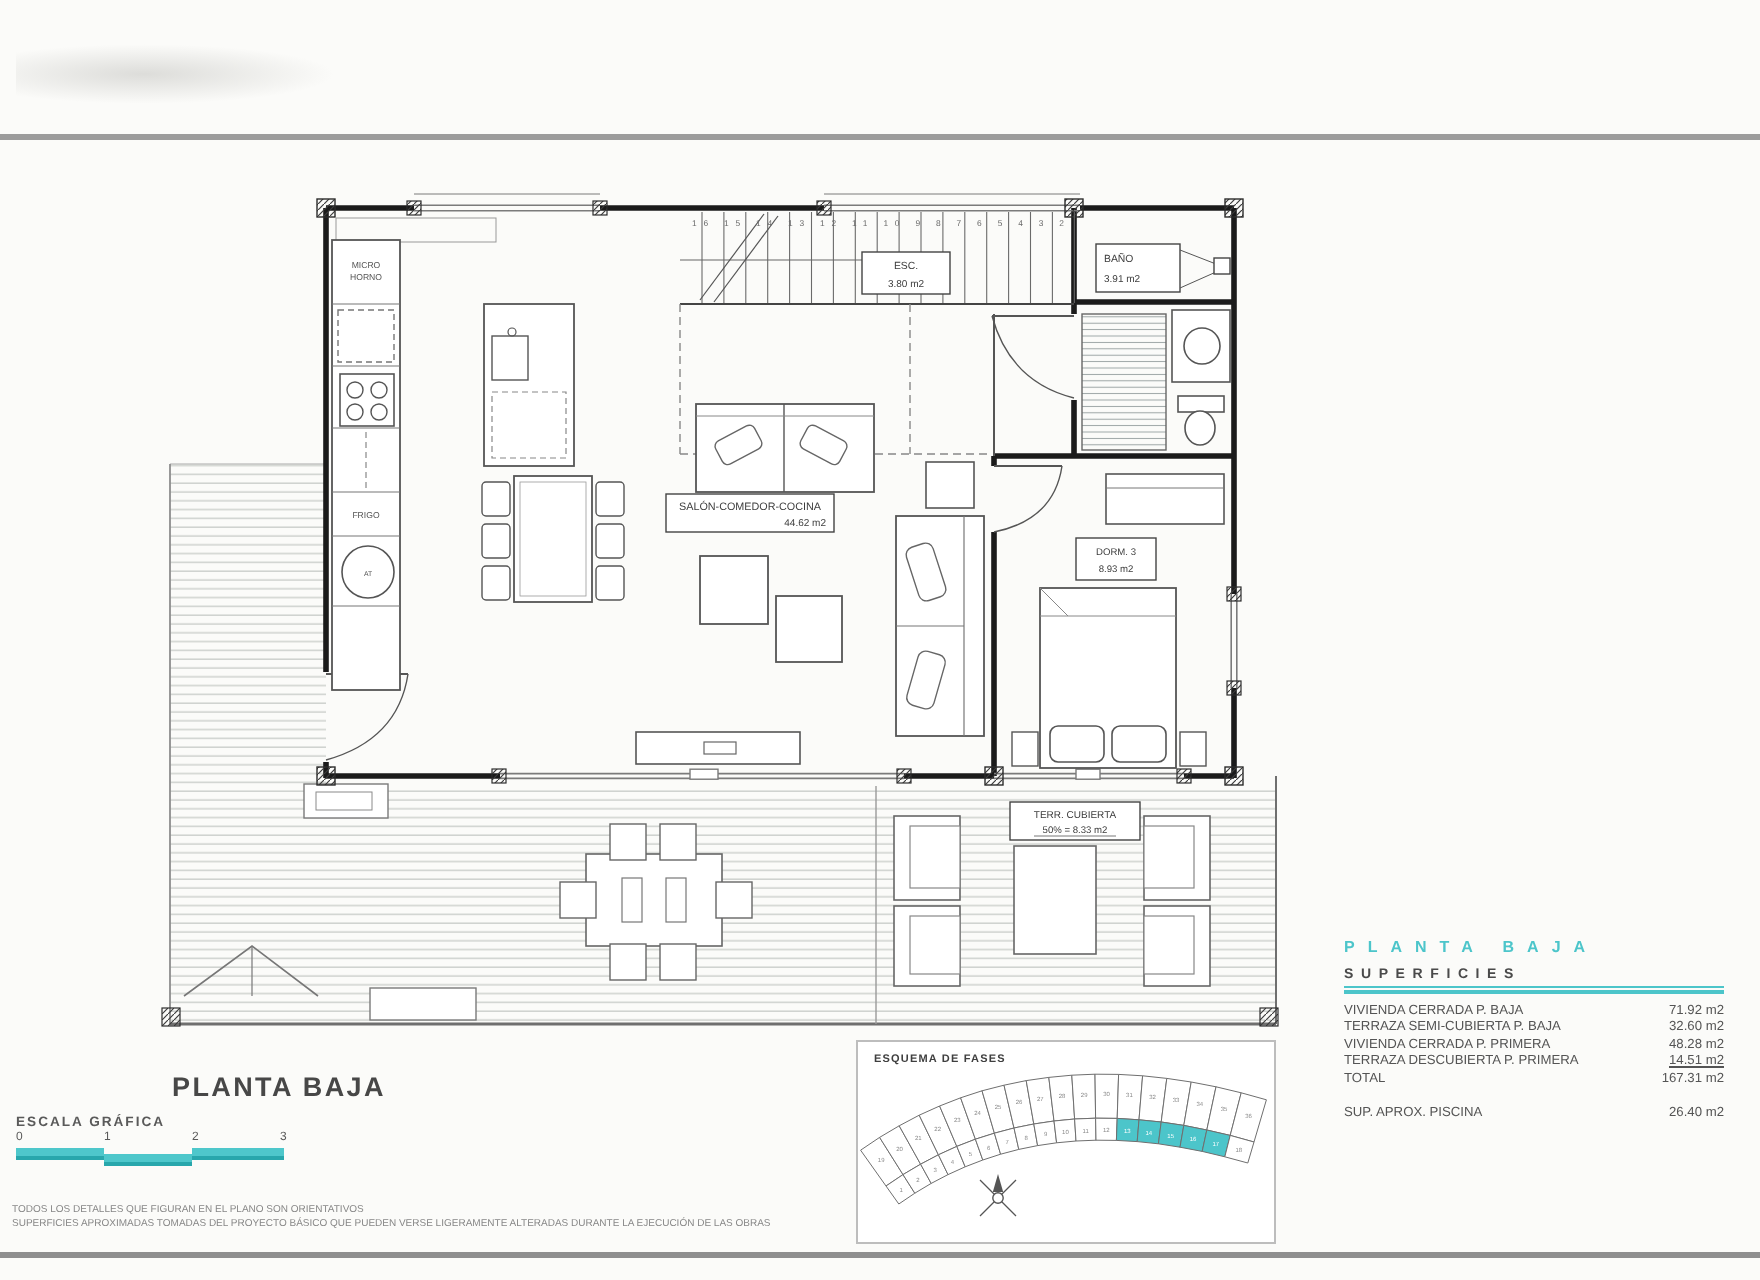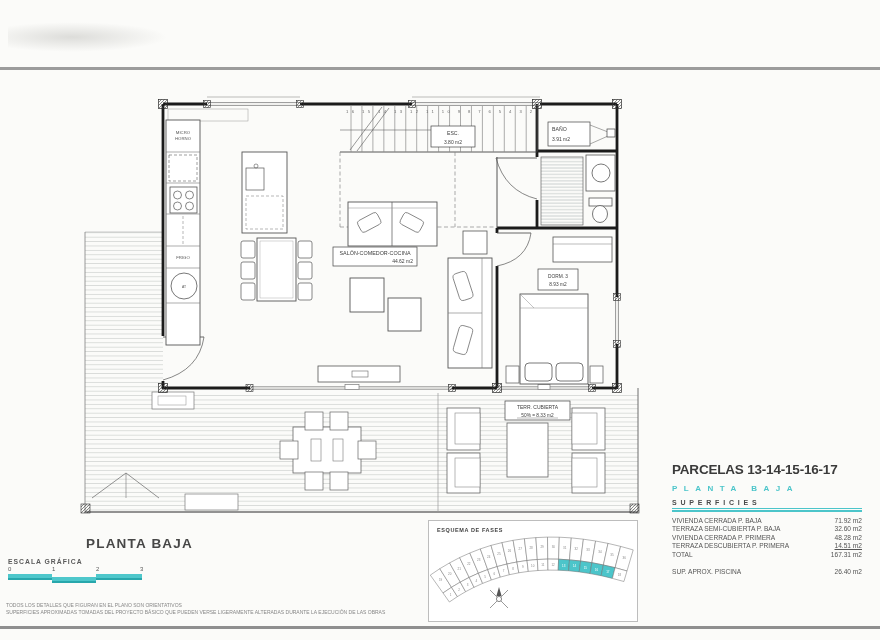--- a/index.html
+++ b/index.html
@@ -285,21 +285,20 @@
     <rect x="572" y="458" width="25" height="29" fill="#ffffff" stroke="#888888" stroke-width="0.6"></rect>
     <rect x="507" y="423" width="41" height="54" fill="#ffffff" stroke="#666666" stroke-width="0.8"></rect>
     <rect x="505" y="401" width="65" height="19" fill="#ffffff" stroke="#444444" stroke-width="0.7"></rect>
     <text x="537.5" y="409" font-size="5" fill="#3d3d3d" text-anchor="middle">TERR. CUBIERTA</text>
     <text x="537.5" y="416.5" font-size="4.8" fill="#3d3d3d" text-anchor="middle">50% = 8.33 m2</text>
     <line x1="517" y1="418" x2="558" y2="418" stroke="#555555" stroke-width="0.4"></line>
   </g>
 </svg>
 
 <div id="info-panel">
-  <div id="info-title">PARCELAS 13-14-15-16-17</div>
   <div id="info-subtitle">PLANTA BAJA</div>
   <div id="info-section">SUPERFICIES</div>
   <div id="info-rule">
       <div class="r1"></div>
       <div class="r2"></div>
     </div>
   <div id="info-table">
     <div class="srow">
       <span>VIVIENDA CERRADA P. BAJA</span>
       <span>71.92 m2</span>

